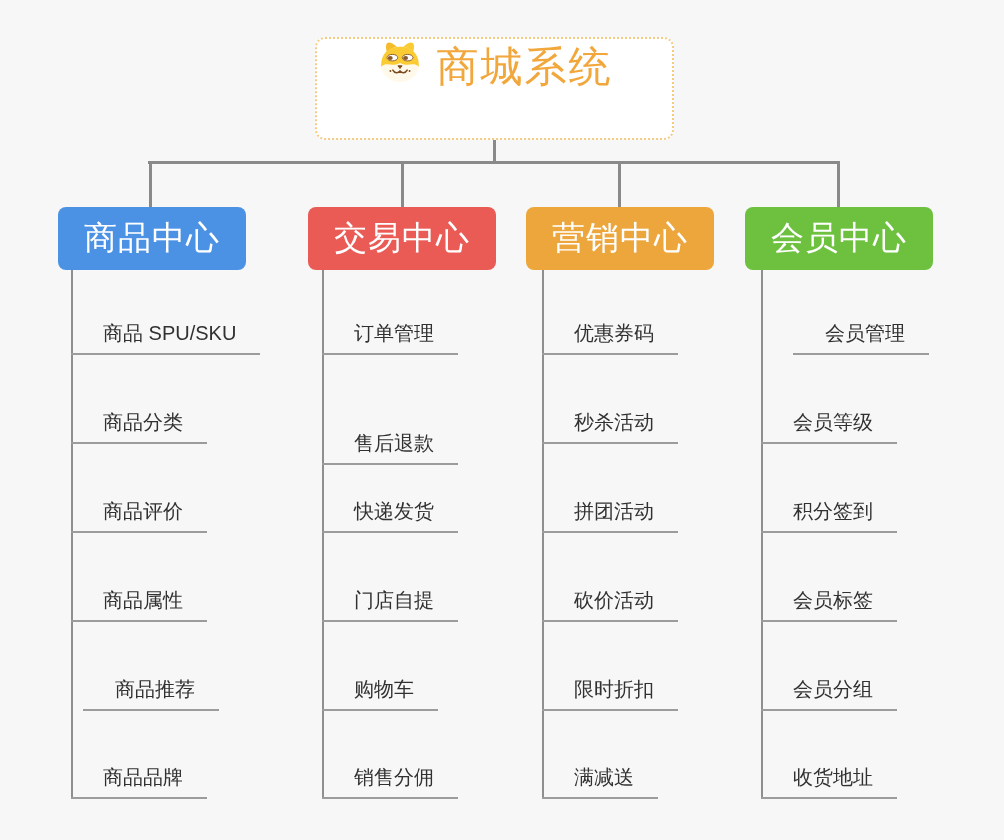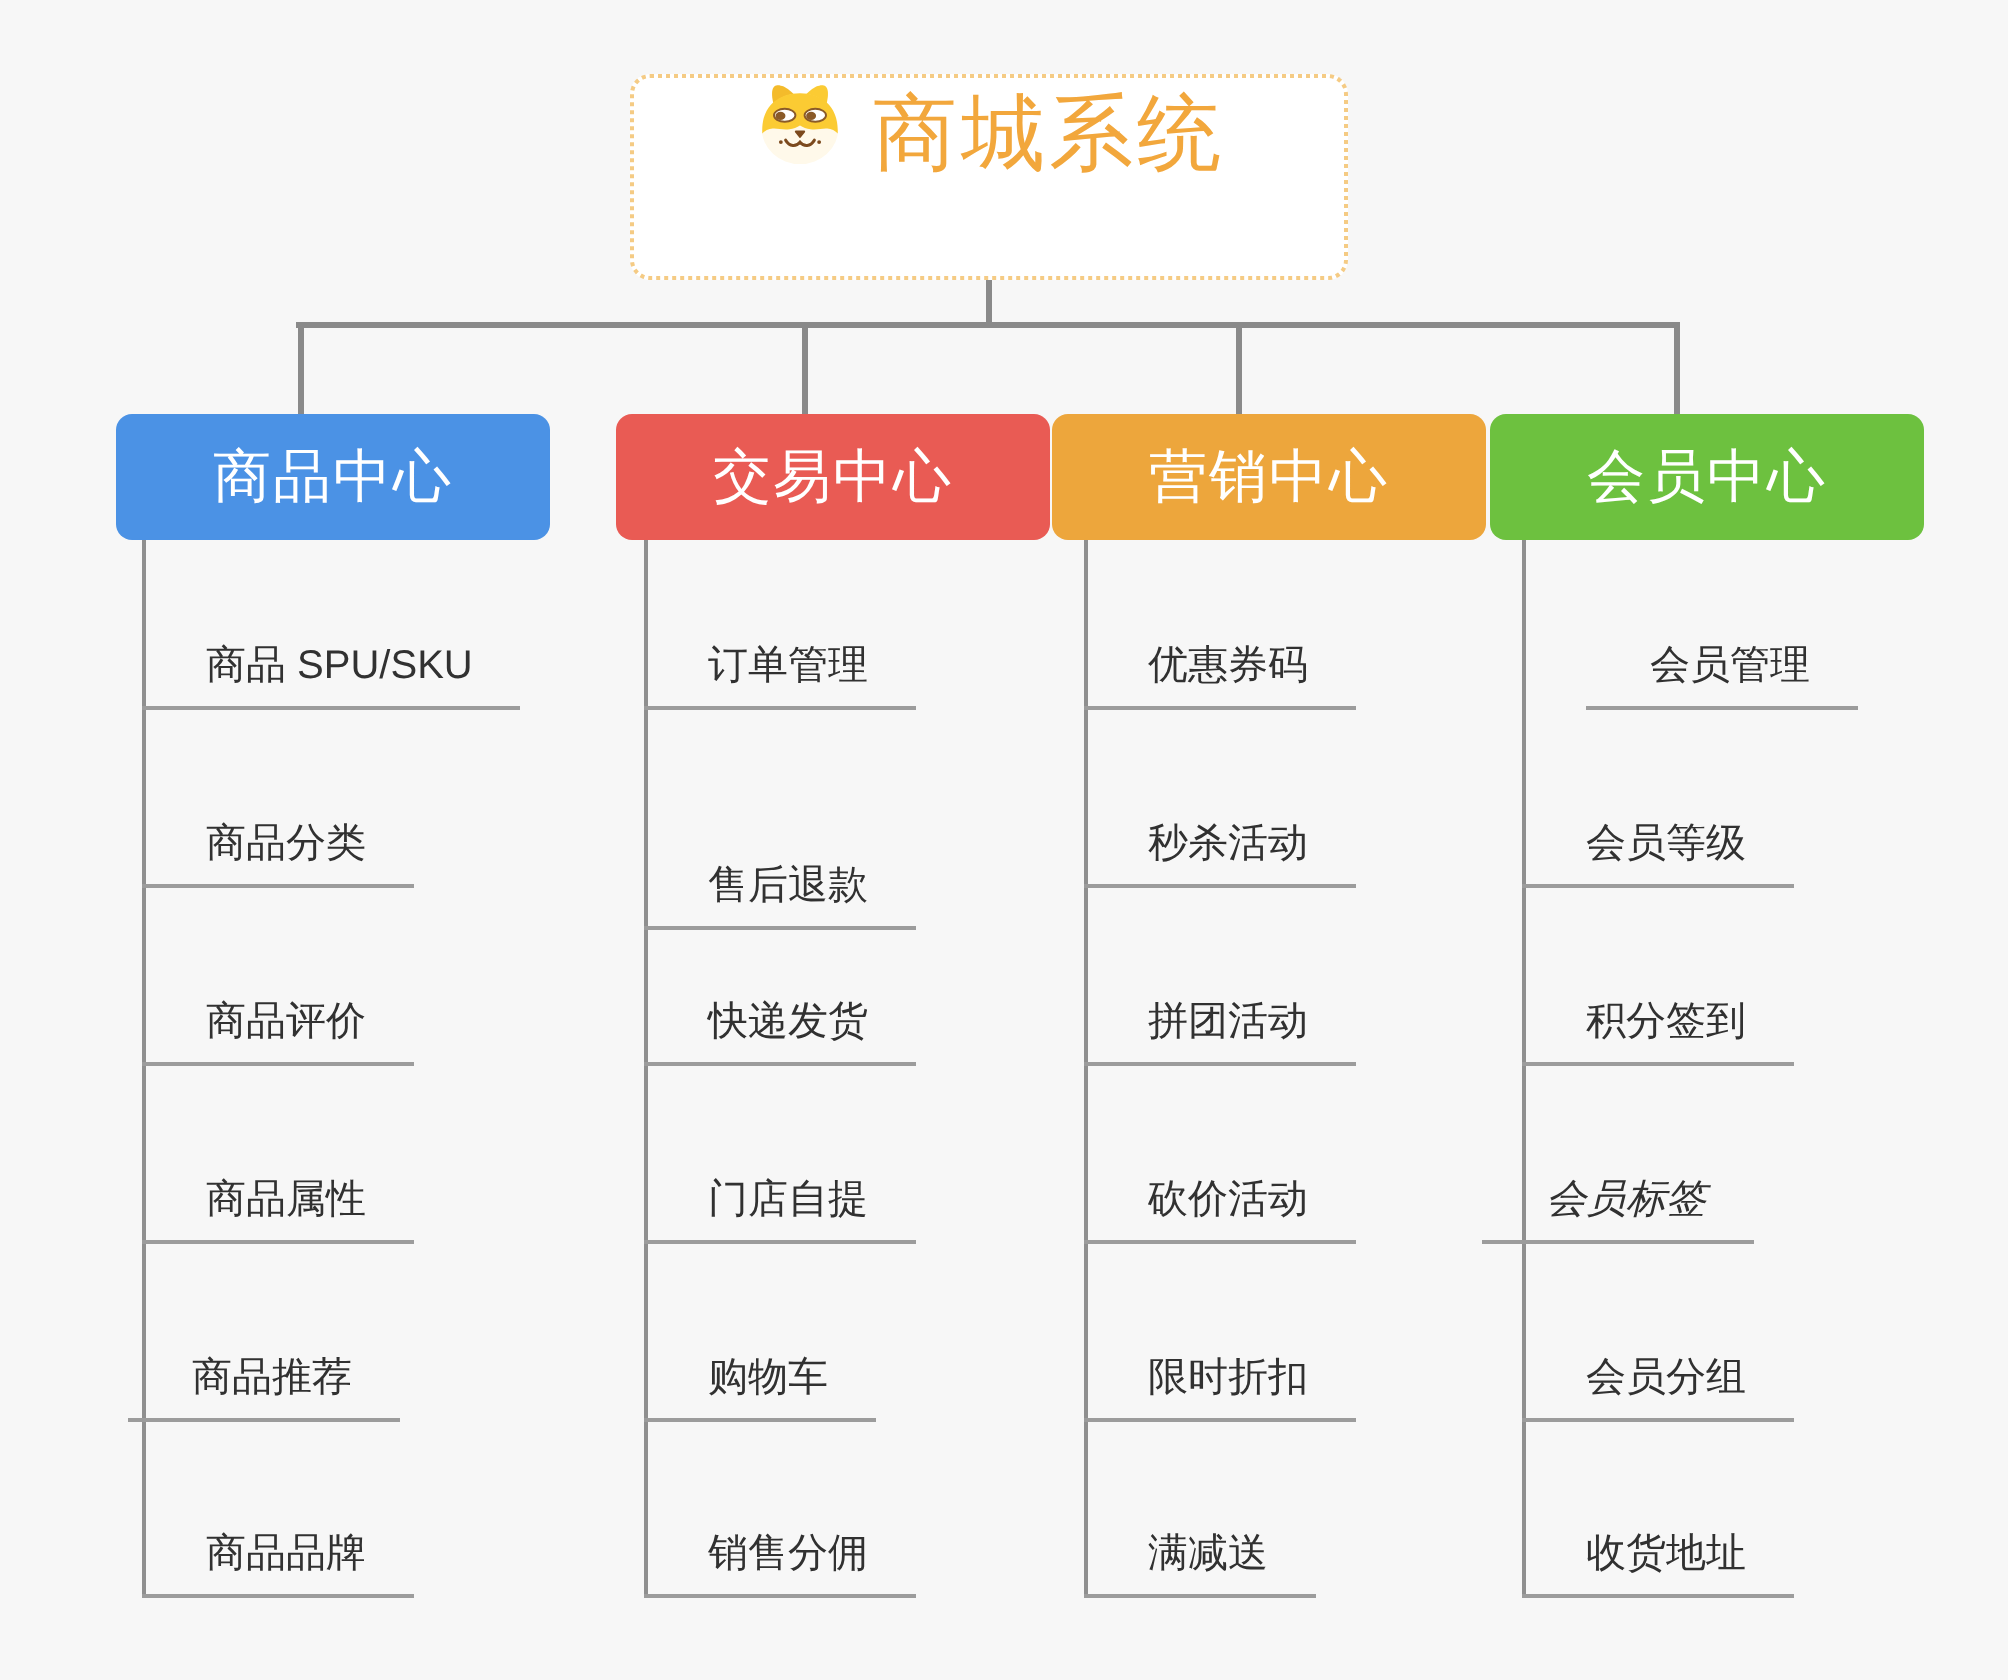--- a/index.html
+++ b/index.html
@@ -35,28 +35,28 @@
     font-size: 42px;
     color: #F2A73C;
     letter-spacing: 2px;
     font-weight: 500;
     white-space: nowrap;
   }
   .dog-icon { display: inline-flex; }
   .branch-node {
     position: absolute;
     top: 207px;
-    width: 217px; height: 63px;
+    width: 188px; height: 63px;
     border-radius: 8px;
     box-sizing: border-box;
     display: flex;
     align-items: center;
     justify-content: center;
     color: #FFFFFF;
-    font-size: 29px;
+    font-size: 33px;
     letter-spacing: 1px;
     white-space: nowrap;
     cursor: pointer;
   }
   .trunk {
     position: absolute;
     width: 2px;
     top: 270px;
     height: 529px;
     background: #8F8F8F;
@@ -107,21 +107,21 @@
   </div>
 
   <div id="branches">
       <div class="line" style="left: 149px; top: 161px; width: 3px; height: 46px;"></div>
       <div class="branch-node" style="left: 58px; background: rgb(75, 146, 229);">商品中心</div>
       <div class="trunk" style="left: 71px;"></div>
       <div class="child-node" style="left: 71px; top: 310px;">商品 SPU/SKU</div>
       <div class="child-node" style="left: 71px; top: 399px;">商品分类</div>
       <div class="child-node" style="left: 71px; top: 488px;">商品评价</div>
       <div class="child-node" style="left: 71px; top: 577px;">商品属性</div>
-      <div class="child-node" style="left: 64px; top: 666px;">商品推荐</div>
+      <div class="child-node" style="left: 83px; top: 666px;">商品推荐</div>
       <div class="child-node" style="left: 71px; top: 754px;">商品品牌</div>
       <div class="line" style="left: 401px; top: 161px; width: 3px; height: 46px;"></div>
       <div class="branch-node" style="left: 308px; background: rgb(233, 91, 84);">交易中心</div>
       <div class="trunk" style="left: 322px;"></div>
       <div class="child-node" style="left: 322px; top: 310px;">订单管理</div>
       <div class="child-node" style="left: 322px; top: 420px;">售后退款</div>
       <div class="child-node" style="left: 322px; top: 488px;">快递发货</div>
       <div class="child-node" style="left: 322px; top: 577px;">门店自提</div>
       <div class="child-node" style="left: 322px; top: 666px;">购物车</div>
       <div class="child-node" style="left: 322px; top: 754px;">销售分佣</div>
@@ -133,18 +133,18 @@
       <div class="child-node" style="left: 542px; top: 488px;">拼团活动</div>
       <div class="child-node" style="left: 542px; top: 577px;">砍价活动</div>
       <div class="child-node" style="left: 542px; top: 666px;">限时折扣</div>
       <div class="child-node" style="left: 542px; top: 754px;">满减送</div>
       <div class="line" style="left: 837px; top: 161px; width: 3px; height: 46px;"></div>
       <div class="branch-node" style="left: 745px; background: rgb(109, 193, 63);">会员中心</div>
       <div class="trunk" style="left: 761px;"></div>
       <div class="child-node" style="left: 793px; top: 310px;">会员管理</div>
       <div class="child-node" style="left: 761px; top: 399px;">会员等级</div>
       <div class="child-node" style="left: 761px; top: 488px;">积分签到</div>
-      <div class="child-node" style="left: 741px; top: 577px; font-style: italic;">会员标签</div>
+      <div class="child-node" style="left: 761px; top: 577px;">会员标签</div>
       <div class="child-node" style="left: 761px; top: 666px;">会员分组</div>
       <div class="child-node" style="left: 761px; top: 754px;">收货地址</div>
     </div>
 
 </div>
 
 </body></html>

